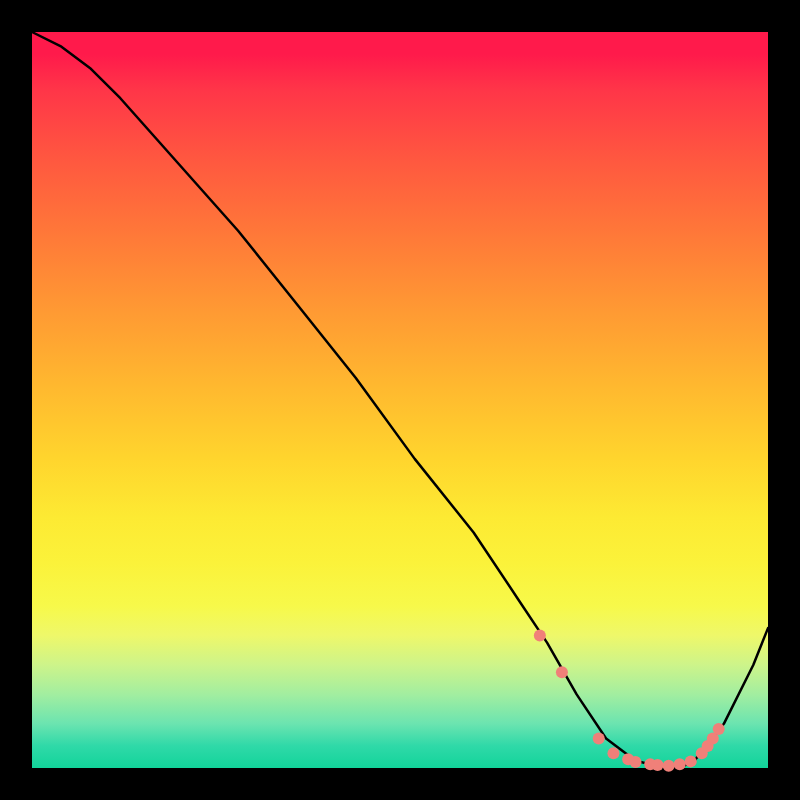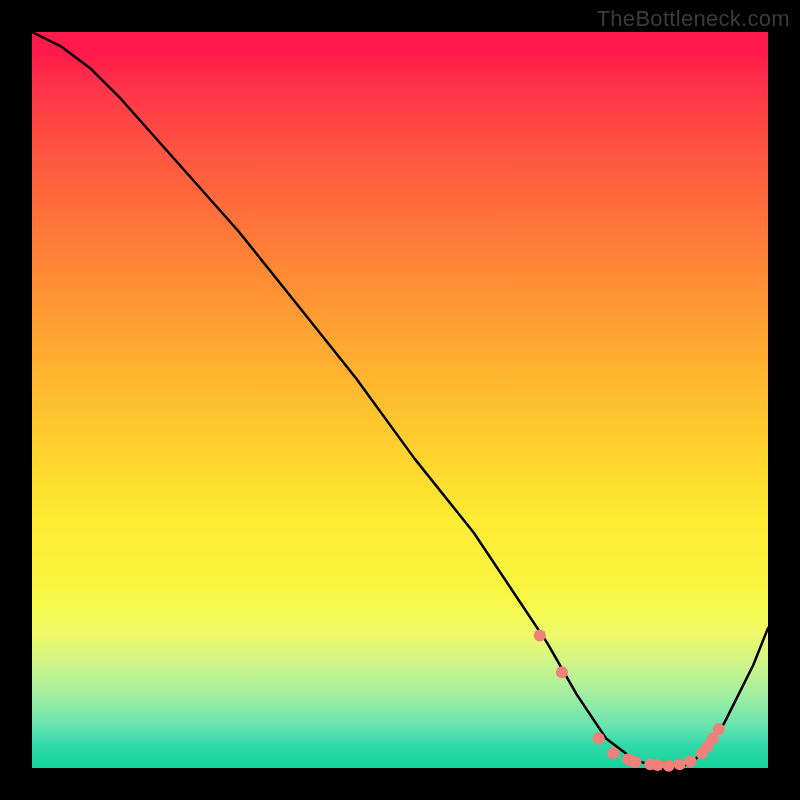--- a/index.html
+++ b/index.html
@@ -93,14 +93,13 @@
           <circle cx="636.64" cy="733.79" r="6" class="dot"></circle>
           <circle cx="647.68" cy="732.32" r="6" class="dot"></circle>
           <circle cx="658.72" cy="729.38" r="6" class="dot"></circle>
           <circle cx="669.76" cy="721.28" r="6" class="dot"></circle>
           <circle cx="675.65" cy="713.92" r="6" class="dot"></circle>
           <circle cx="680.80" cy="706.56" r="6" class="dot"></circle>
           <circle cx="686.69" cy="696.99" r="6" class="dot"></circle>
         </g>
     </svg>
   </div>
-  <div class="watermark">TheBottleneck.com</div>
 </div>
 
 </body></html>

